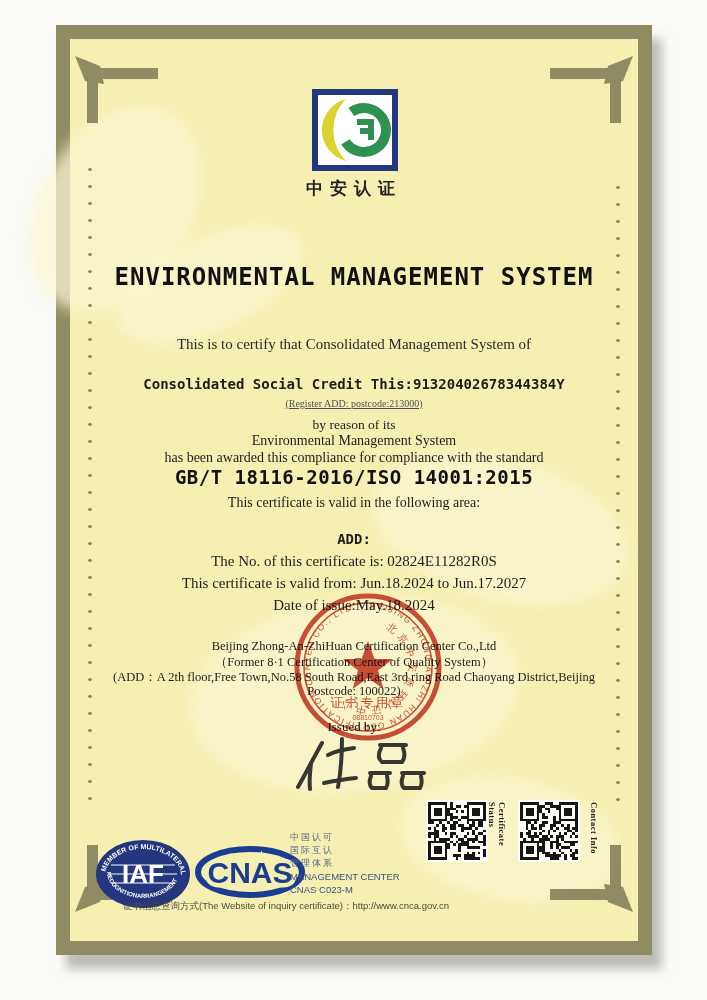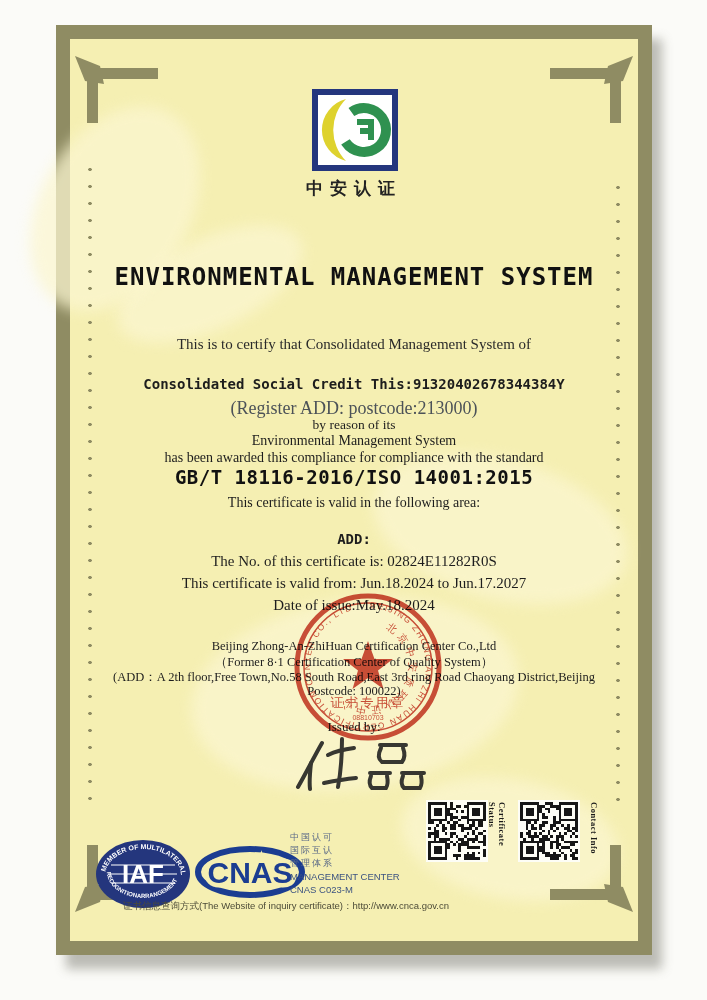--- a/index.html
+++ b/index.html
@@ -33,21 +33,21 @@
   .dots-right{right:18px;top:140px;height:630px;}
   
   .row{position:absolute;left:0;width:100%;text-align:center;color:#1d1d1d;}
   .mono{font-family:"DejaVu Sans Mono",monospace;font-weight:bold;}
   .serif{font-family:"Liberation Serif",serif;}
   .title{font-size:24px;letter-spacing:1px;color:#111;}
   .logo-box{position:absolute;left:242px;top:50px;width:86px;height:82px;}
   .logo-caption{top:138px;font-size:17px;font-weight:bold;letter-spacing:7px;color:#222;}
   .certify{top:297px;font-size:15px;color:#2a2a2a;}
   .credit{top:337px;font-size:14px;letter-spacing:0;}
-  .register{top:359px;font-size:18px;color:#4c5258;}
+  .register{top:359px;font-size:10px;color:#4c5258;text-decoration:underline;}
   .reason{top:378px;font-size:13.5px;}
   .system{top:394px;font-size:14px;}
   .awarded{top:411px;font-size:14px;}
   .standard{top:427px;font-size:19px;letter-spacing:.5px;color:#111;}
   .scopeintro{top:456px;font-size:14px;}
   .addlabel{top:492px;font-size:14px;}
   .certno{top:514px;font-size:15px;}
   .validity{top:536px;font-size:15px;}
   .issuedate{top:558px;font-size:15px;}
   .iss1{top:600px;font-size:12.5px;}

